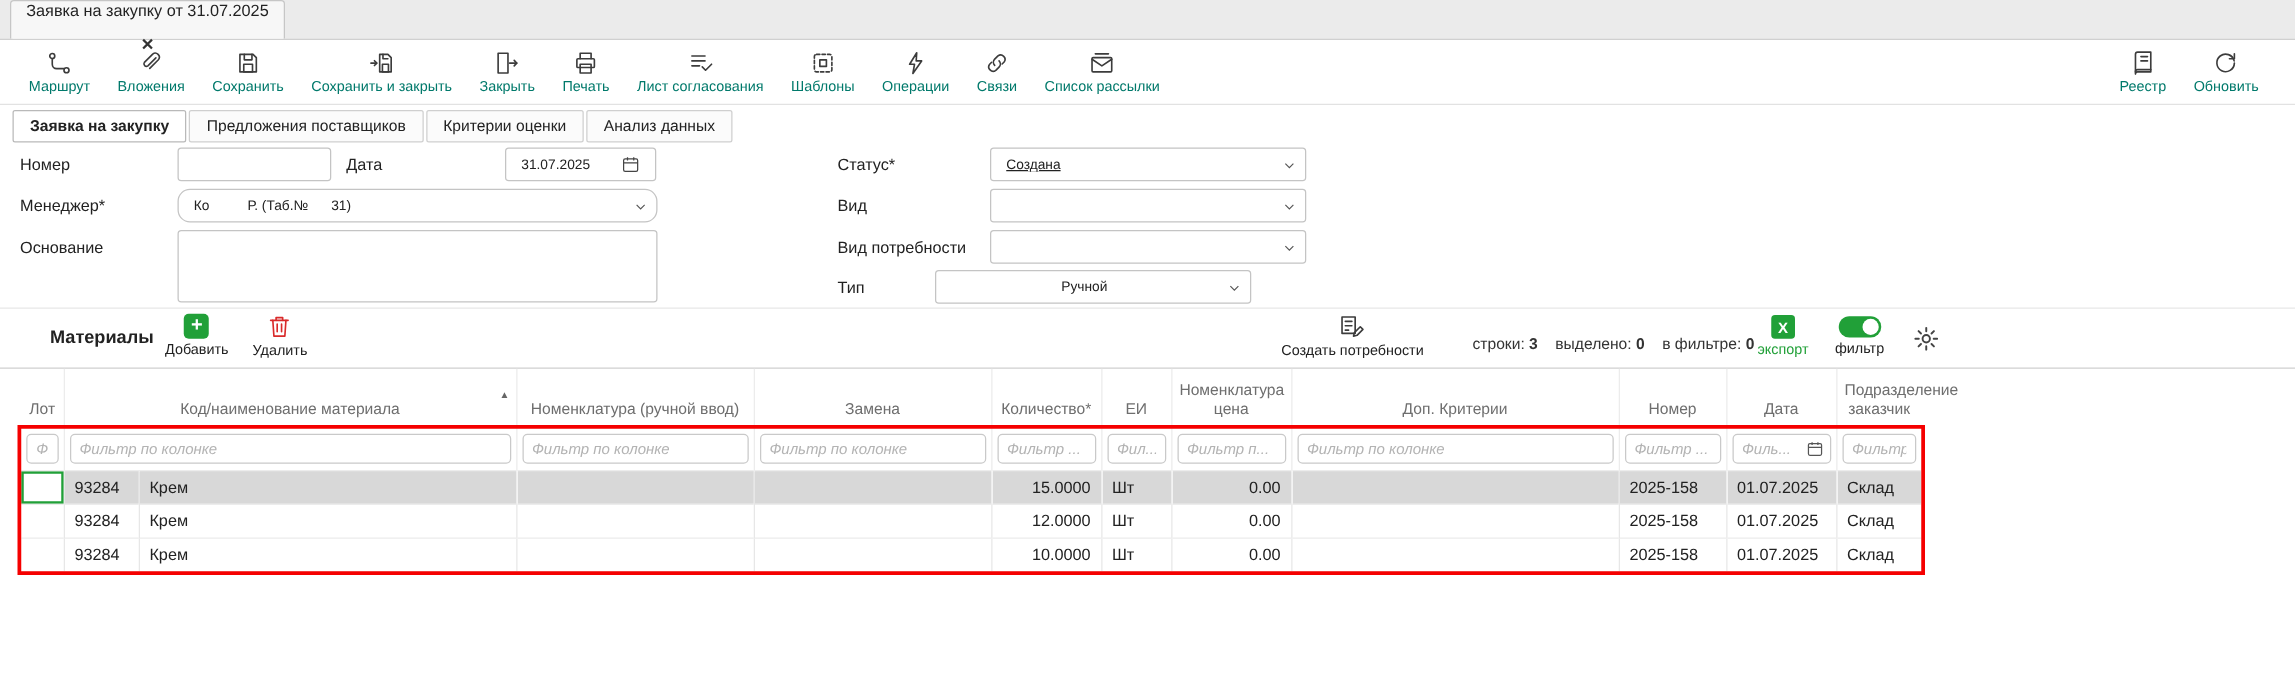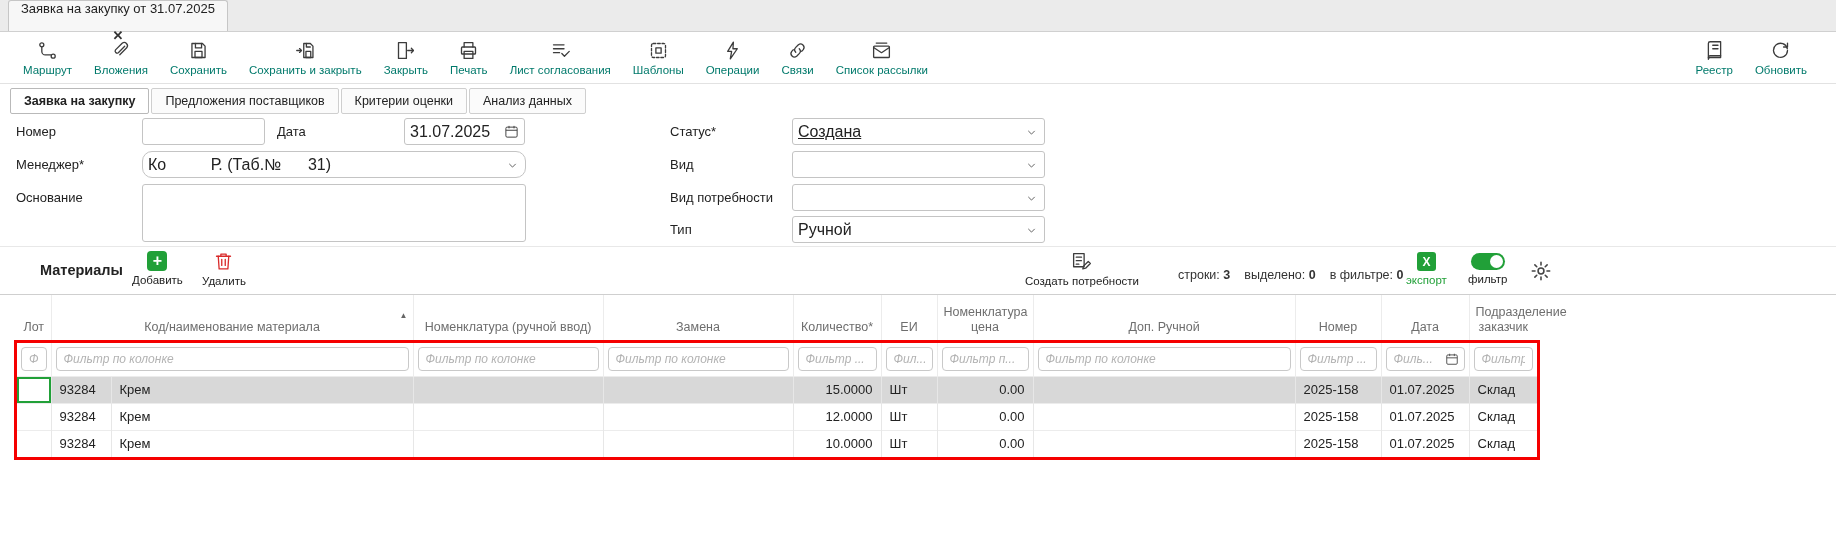--- a/index.html
+++ b/index.html
@@ -25,22 +25,22 @@
   .tb-right { margin-left:auto; display:flex; padding-right:6px; }
   
   .tabs { height:30px; display:flex; align-items:flex-end; padding-left:10px; gap:2px; }
   .tab { height:26px; display:flex; align-items:center; padding:0 13px;
          border:1px solid #cfcfcf; border-radius:2px; background:#fbfbfb; font-size:12.5px; cursor:pointer; }
   .tab.active { font-weight:bold; background:#fff; border-color:#b9b9b9; }
   
   .form { position:relative; height:132px; }
   .fl { position:absolute; font-size:13px; color:#222; white-space:nowrap; }
   .inputbox, .select { position:absolute; height:27px; background:#fff;
-        border:1px solid #c4c4c4; border-radius:3px; font-size:16px;
-        display:flex; align-items:center; padding:0 5px; }
+        border:1px solid #c4c4c4; border-radius:3px; font-size:11px;
+        display:flex; align-items:center; padding:0 12px; }
   input.inputbox { font-family:inherit; }
   .select { padding-right:26px; cursor:pointer; }
   .chev { position:absolute; right:7px; top:8px; width:11px; height:11px;
           stroke:#555; stroke-width:2; fill:none; }
   .cal  { width:15px; height:15px; stroke:#444; stroke-width:1.6; fill:none; margin-left:auto; cursor:pointer;}
   textarea.area { position:absolute; border:1px solid #c4c4c4; border-radius:3px; resize:none;
         font:13px "Liberation Sans", sans-serif; padding:6px 8px; }
   
   .mbar { position:relative; height:49px; border-top:1px solid #e8e8e8; border-bottom:1px solid #cfcfcf; }
   .mtitle { position:absolute; left:40px; top:15px; font-weight:bold; font-size:14.5px; }
@@ -258,21 +258,21 @@
 
   <span class="fl" style="left:670px; top:76px;">Вид потребности</span>
   <div class="select" style="left:792px; top:70px; width:253px;">
     <span></span>
     <svg class="chev" viewBox="0 0 24 24">
         <path d="M5 8.5l7 7 7-7"></path>
       </svg>
   </div>
 
   <span class="fl" style="left:670px; top:108px;">Тип</span>
-  <div class="select" style="left:792px; top:102px; width:253px;">
+  <div class="select" style="left:748px; top:102px; width:253px;justify-content:center;">
     <span>Ручной</span>
     <svg class="chev" viewBox="0 0 24 24">
         <path d="M5 8.5l7 7 7-7"></path>
       </svg>
   </div>
 </div>
 
 <div class="mbar">
   <span class="mtitle">Материалы</span>
 
@@ -348,21 +348,21 @@
       <th>Лот</th>
       <th colspan="2">
         <span>Код/наименование материала</span>
         <span class="sort">▲</span>
       </th>
       <th>Номенклатура (ручной ввод)</th>
       <th>Замена</th>
       <th>Количество*</th>
       <th>ЕИ</th>
       <th>Номенклатура цена</th>
-      <th>Доп. Ручной</th>
+      <th>Доп. Критерии</th>
       <th>Номер</th>
       <th>Дата</th>
       <th>Подразделение заказчик</th>
     </tr>
     <tr class="frow">
       <td><input class="flt" placeholder="Ф..." style=""></td>
       <td colspan="2"><input class="flt" placeholder="Фильтр по колонке" style=""></td>
       <td><input class="flt" placeholder="Фильтр по колонке" style=""></td>
       <td><input class="flt" placeholder="Фильтр по колонке" style=""></td>
       <td><input class="flt" placeholder="Фильтр ..." style=""></td>

